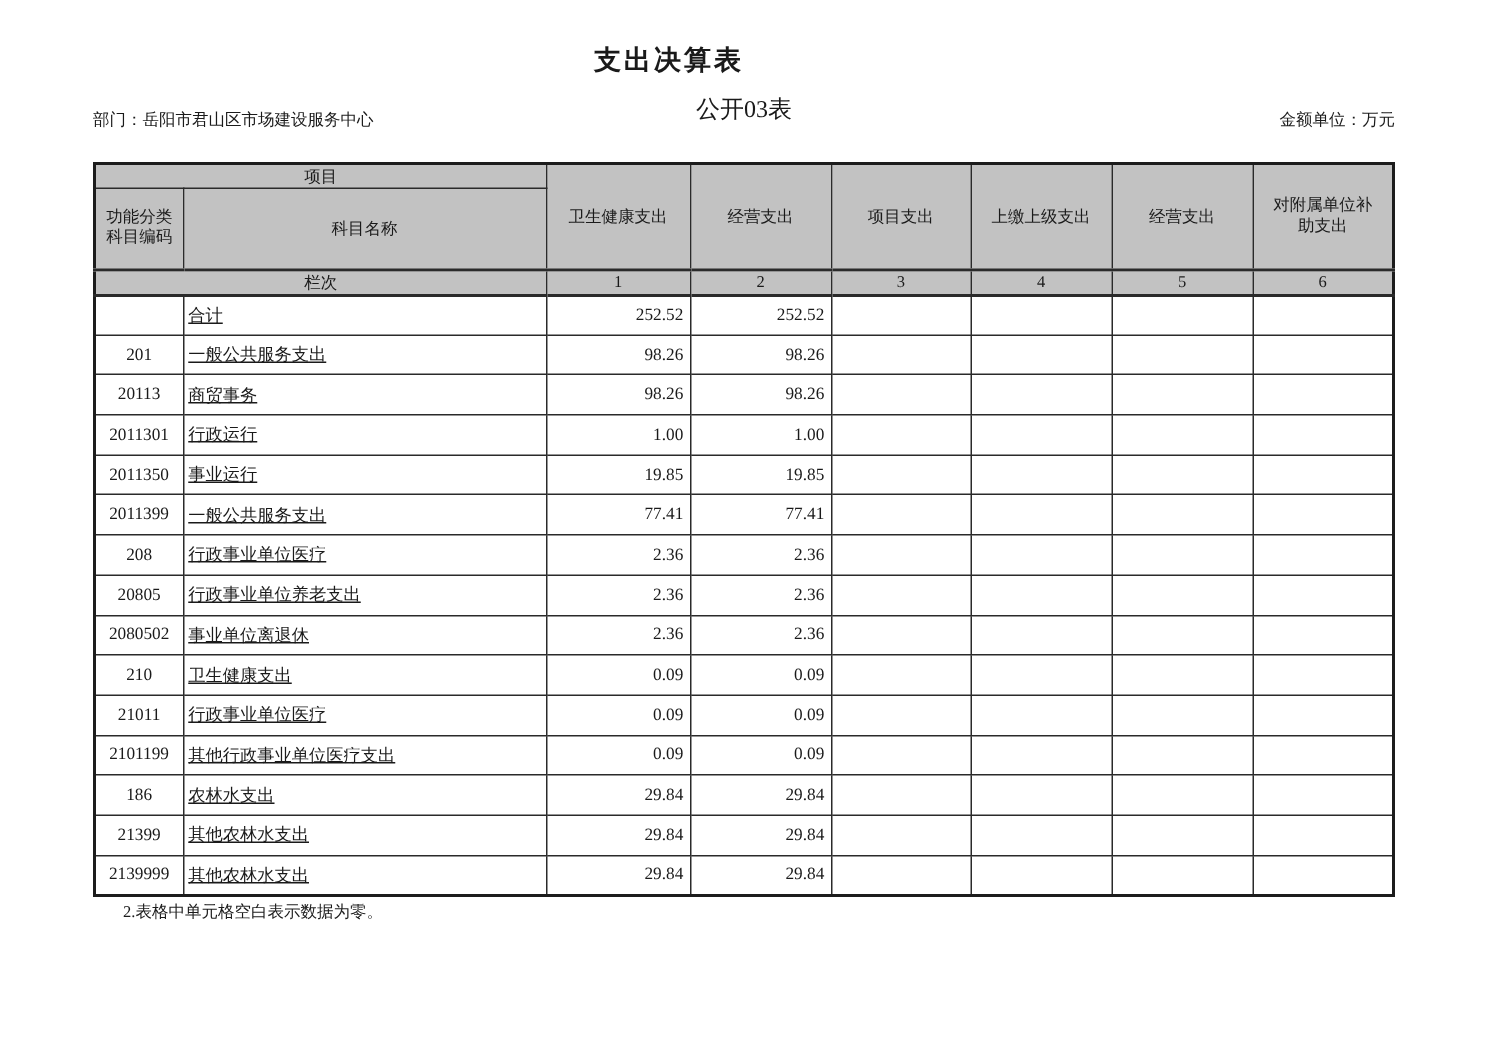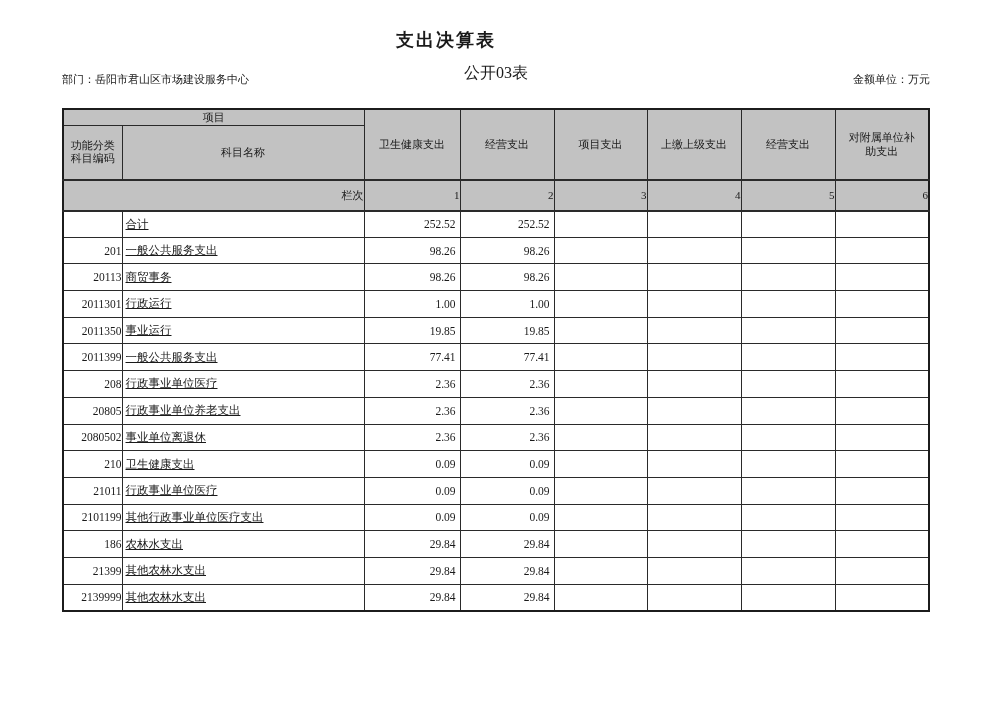--- a/index.html
+++ b/index.html
@@ -49,28 +49,28 @@
     font-size: 11px;
     text-align: center;
     vertical-align: middle;
     white-space: normal;
   }
   tr.hrow1 th.hproj { height: 15px; }
   tr.hrow2 th { height: 54px; }
   tr.hrow2 th, tr.hrow1 th[rowspan] { border-bottom-width: 2px; }
   th.hcode { padding: 0 5px; line-height: 13px; margin-left: 11px; }
   .wrapnarrow { display: inline-block; max-width: 72px; line-height: 14px; text-align: center; }
-  tr.lanci th { height: 31px; border-bottom-width: 2px; font-size: 11px; text-align: right; }
+  tr.lanci th { height: 17px; border-bottom-width: 2px; font-size: 11px; }
   tr.drow td {
     height: 26.7px;
     font-size: 11.5px;
     background: #ffffff;
     vertical-align: middle;
   }
-  td.code { text-align: right; }
+  td.code { text-align: center; }
   td.name { text-align: left; padding-left: 3px; text-decoration: underline; }
   td.num  { text-align: right; padding-right: 4px; }
   .notes {
     position: absolute;
     top: 599px; left: 45px; right: 40px;
     font-size: 11px;
     line-height: 18px;
   }
   .note-line2 { margin-left: 37px; }
 </style>
@@ -267,13 +267,14 @@
       <td class="num">29.84</td>
       <td class="num"></td>
       <td class="num"></td>
       <td class="num"></td>
       <td class="num"></td>
     </tr>
   </tbody>
 </table>
 
 <div class="notes">
+  <div class="note-line2">2.表格中单元格空白表示数据为零。</div>
 </div>
 
 </body></html>

